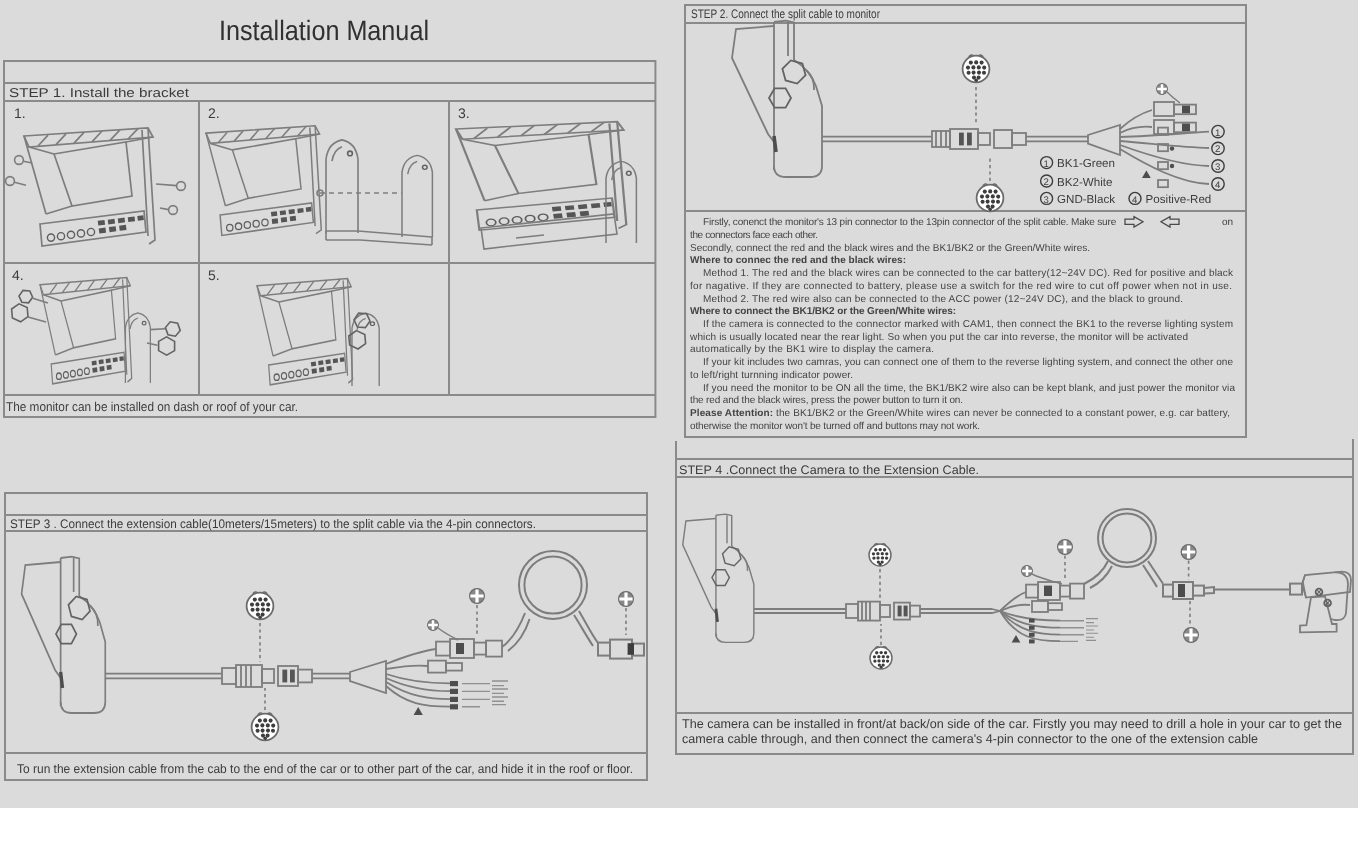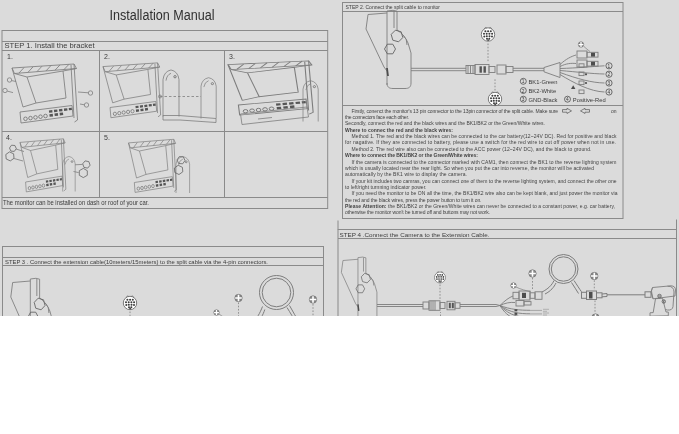--- a/index.html
+++ b/index.html
@@ -1,16 +1,16 @@
 <!DOCTYPE html>
 <html><head>
 <meta charset="utf-8">
 <style>
 html,body{margin:0;padding:0;background:#fff;}
-#page{position:relative;width:679px;height:316px;background:#fde047;overflow:hidden;filter:grayscale(1);
+#page{position:relative;width:679px;height:404px;background:#fde047;overflow:hidden;filter:grayscale(1);
 font-family:"Liberation Sans",sans-serif;}
 svg{position:absolute;left:0;top:0;}
 </style>
 </head>
 <body>
 <div id="page">
 <svg width="679" height="434" viewBox="0 0 679 434">
 <defs>
 
 <g id="pin13">

